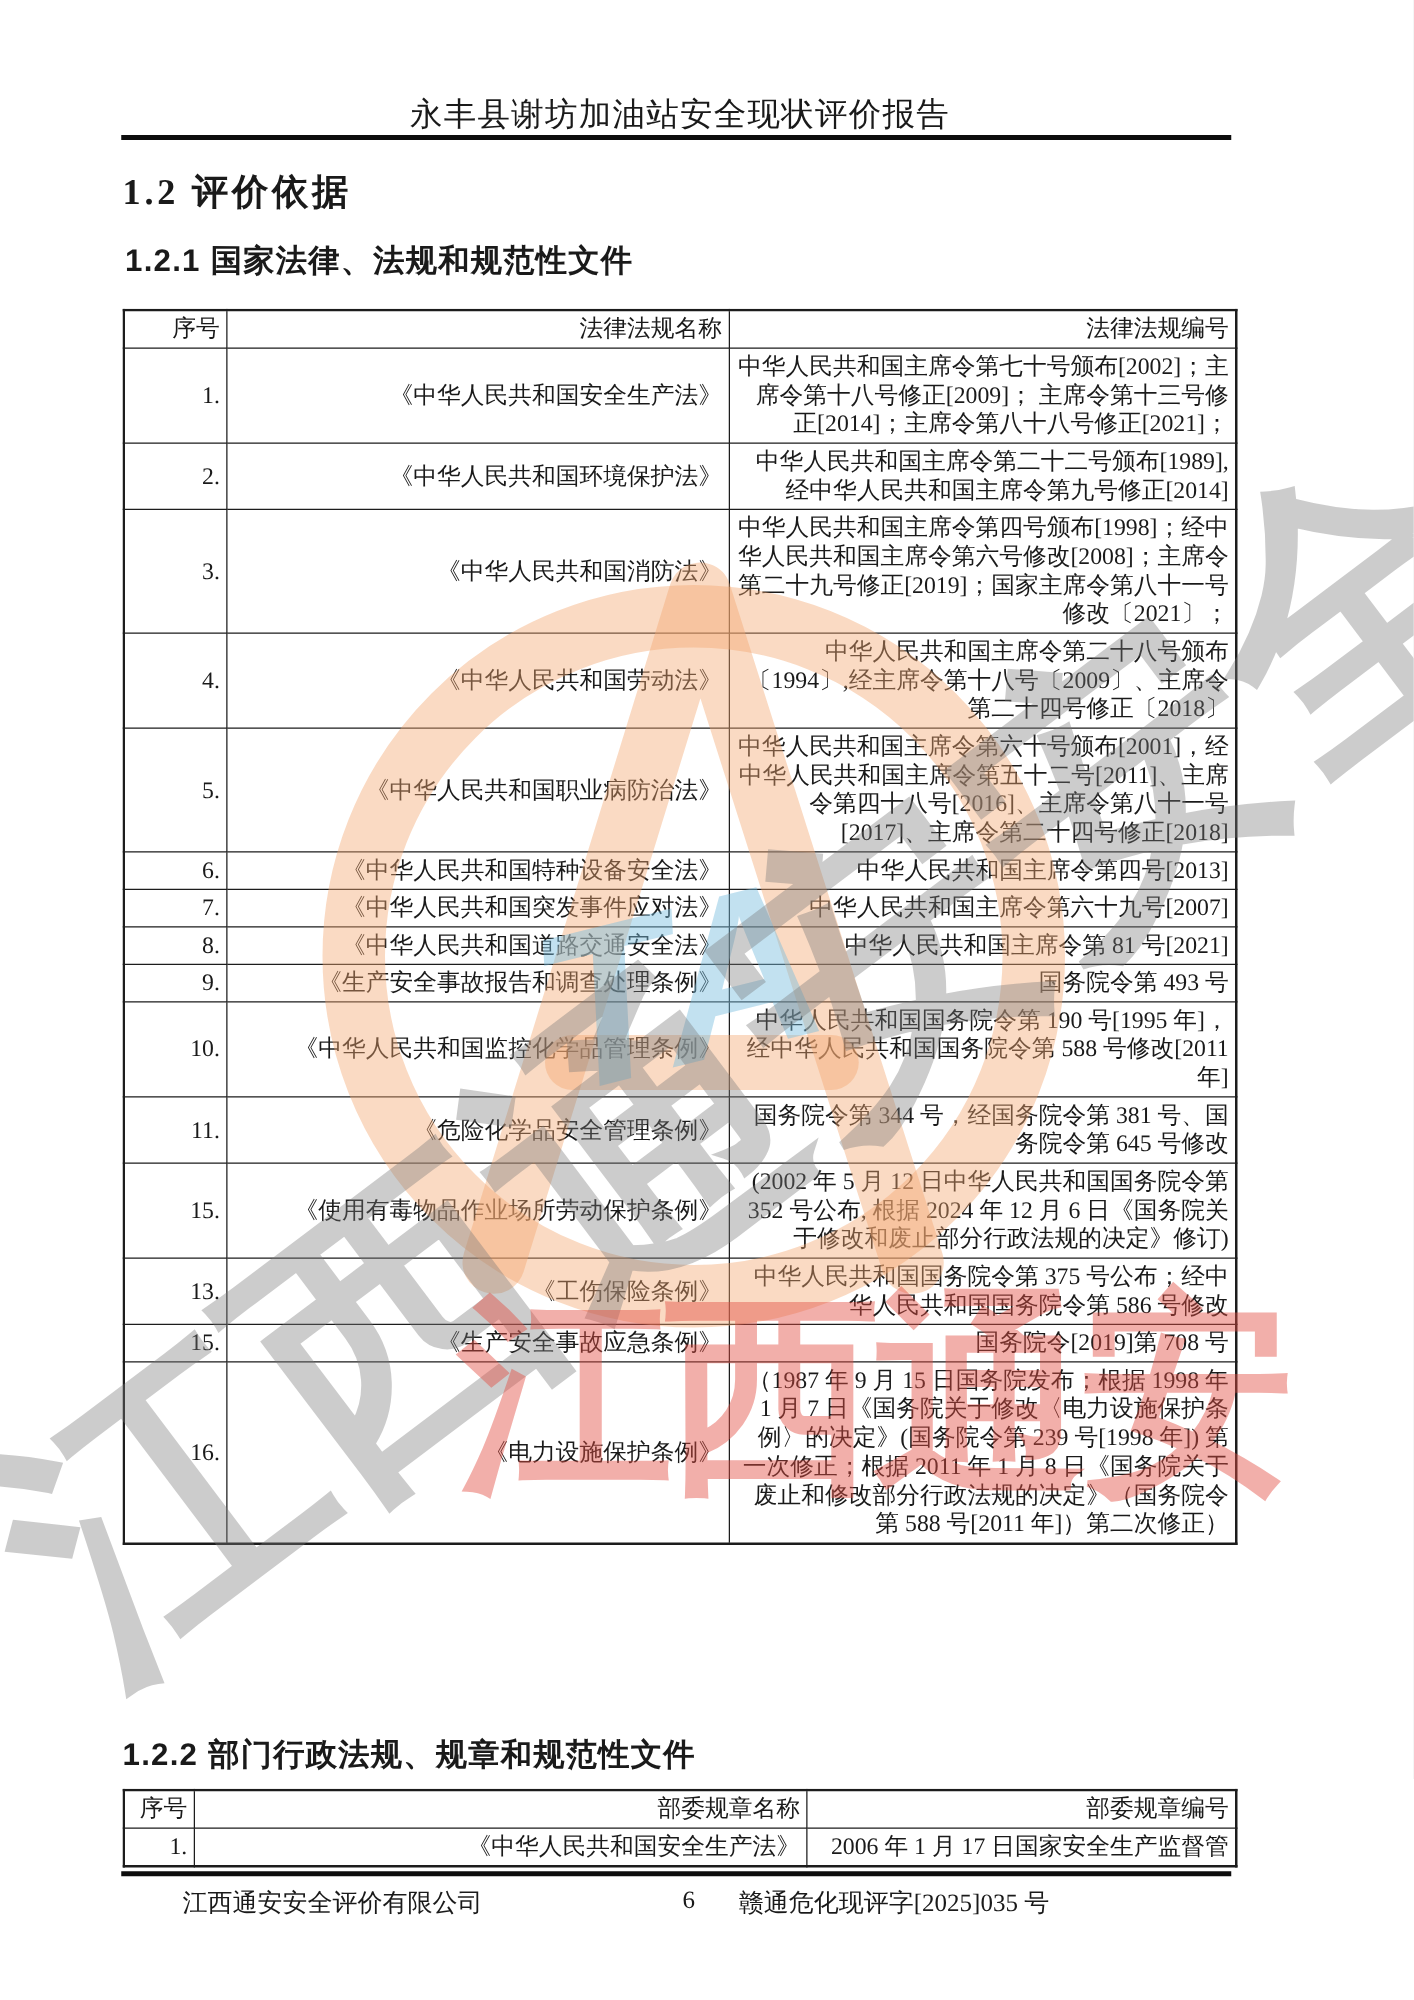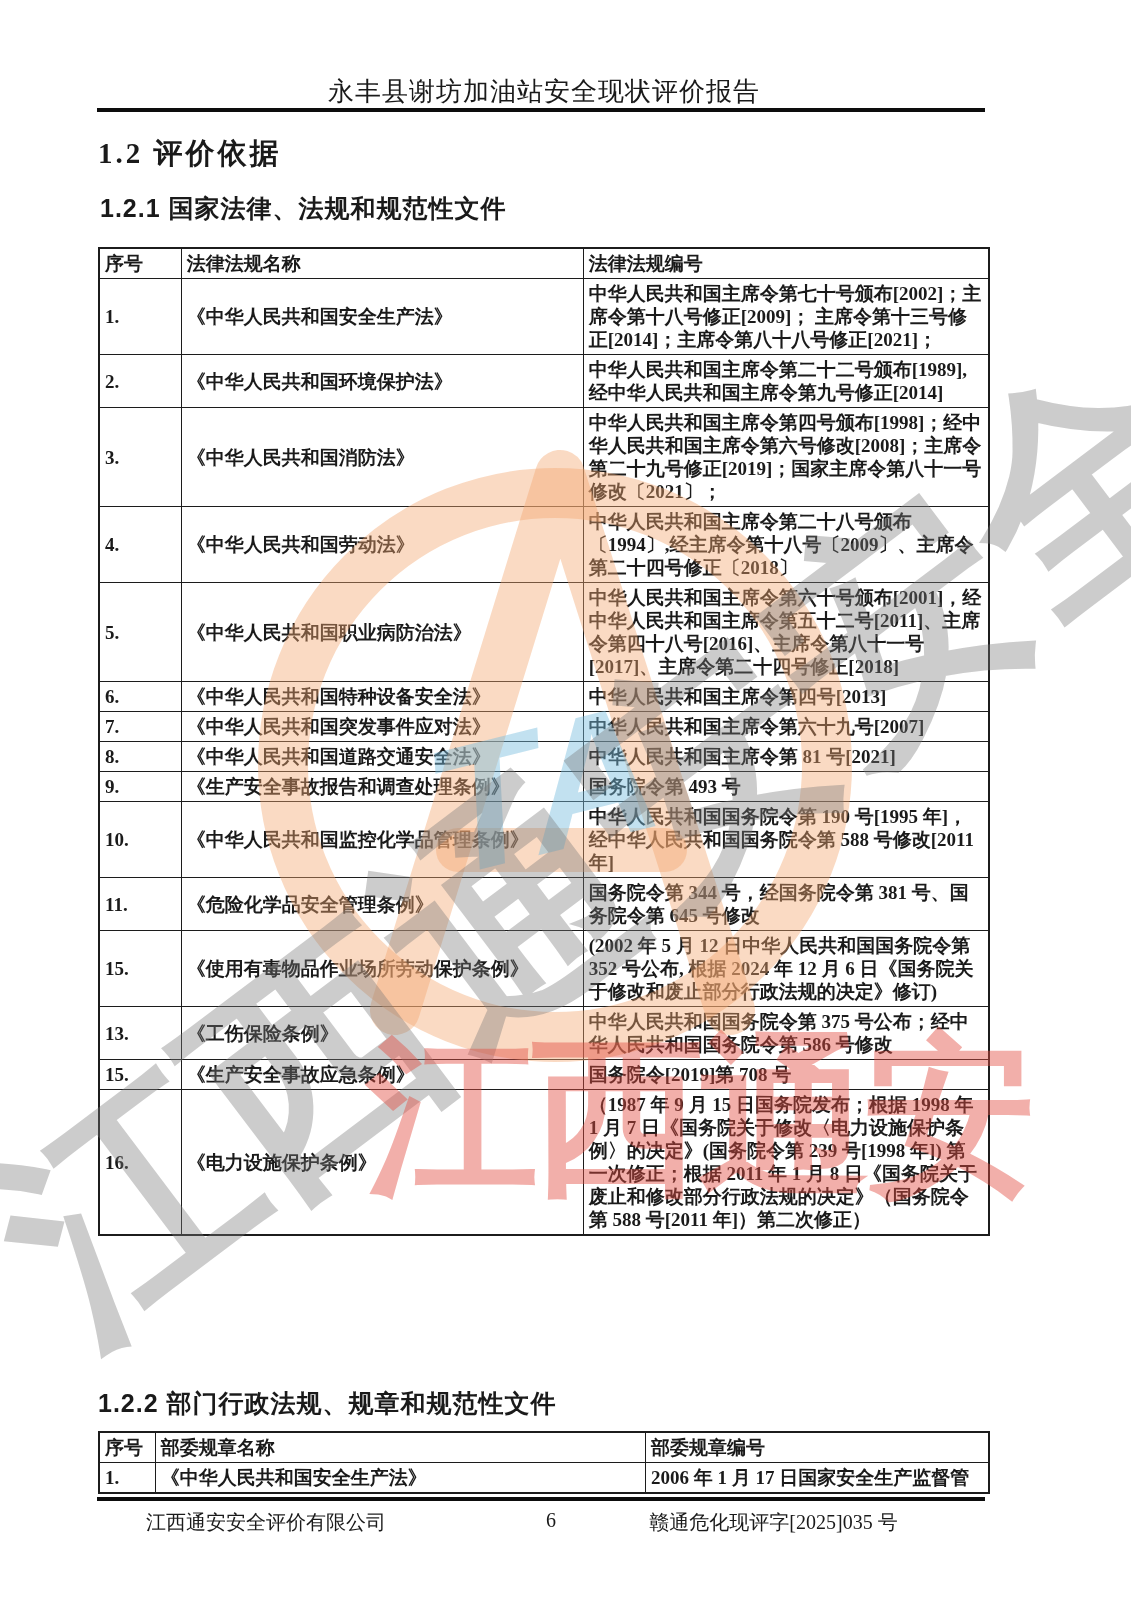--- a/index.html
+++ b/index.html
@@ -33,37 +33,37 @@
   
   .tbl-wrap1{left:98px;top:247px;width:894px;height:1138px;overflow:hidden;}
   .tbl-wrap2{left:98px;top:1431px;width:894px;height:67px;overflow:hidden;}
   table{
     border-collapse:collapse;table-layout:fixed;width:892px;
     font-size:19px;line-height:23px;
   }
   th,td{
     border:1px solid #1c1c1c;
     padding:3px 5px;
-    text-align:left;vertical-align:middle;
-    font-weight:bold;
+    text-align:right;vertical-align:middle;
+    font-weight:normal;
     overflow:hidden;
   }
   table{border:2px solid #1c1c1c;}
   .t1-c1{width:82px;} .t1-c2{width:400px;} .t1-c3{width:404px;}
   .t2-c1{width:56px;} .t2-c2{width:488px;} .t2-c3{width:342px;}
   
   .footer-rule{left:97px;top:1497px;width:888px;height:4px;background:#0d0d0d;}
   .footer-row{
     left:98px;top:1509px;width:892px;
     display:flex;align-items:flex-start;
     font-size:20px;
   }
   .footer-company{flex:1;text-align:left;padding-left:48px;}
   .footer-page{width:80px;text-align:center;}
-  .footer-doc{flex:1;text-align:center;padding-right:34px;}
+  .footer-doc{flex:1;text-align:left;padding-right:34px;}
   
   .wm-layer{left:0;top:0;width:1131px;height:1600px;pointer-events:none;z-index:9;}
   .wm-gray{
     left:-40px;top:1180px;
     transform:rotate(-37deg);transform-origin:0 0;
     white-space:nowrap;
     font-family:"Liberation Sans","DejaVu Sans",sans-serif;
     font-weight:bold;font-size:240px;line-height:240px;
     color:rgba(122,122,122,0.38);
   }

